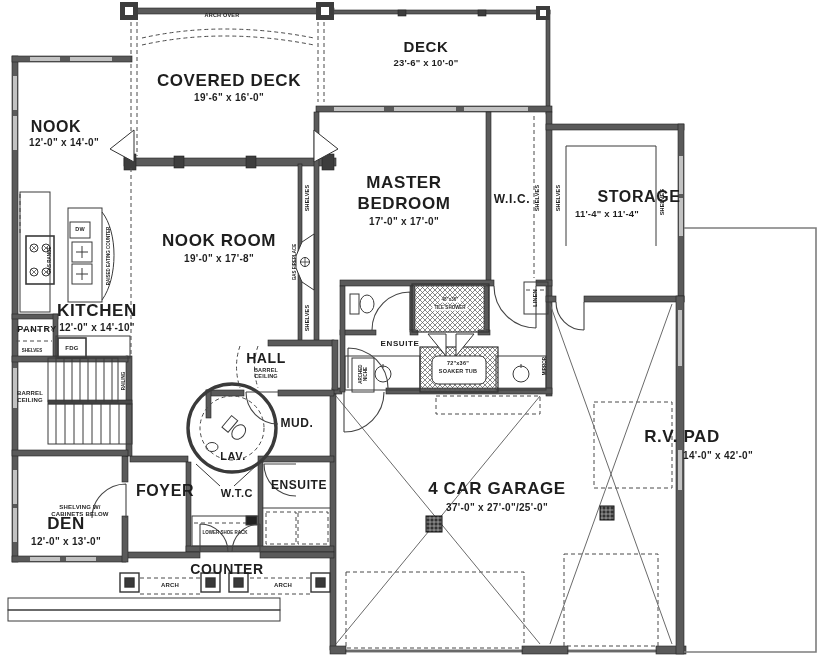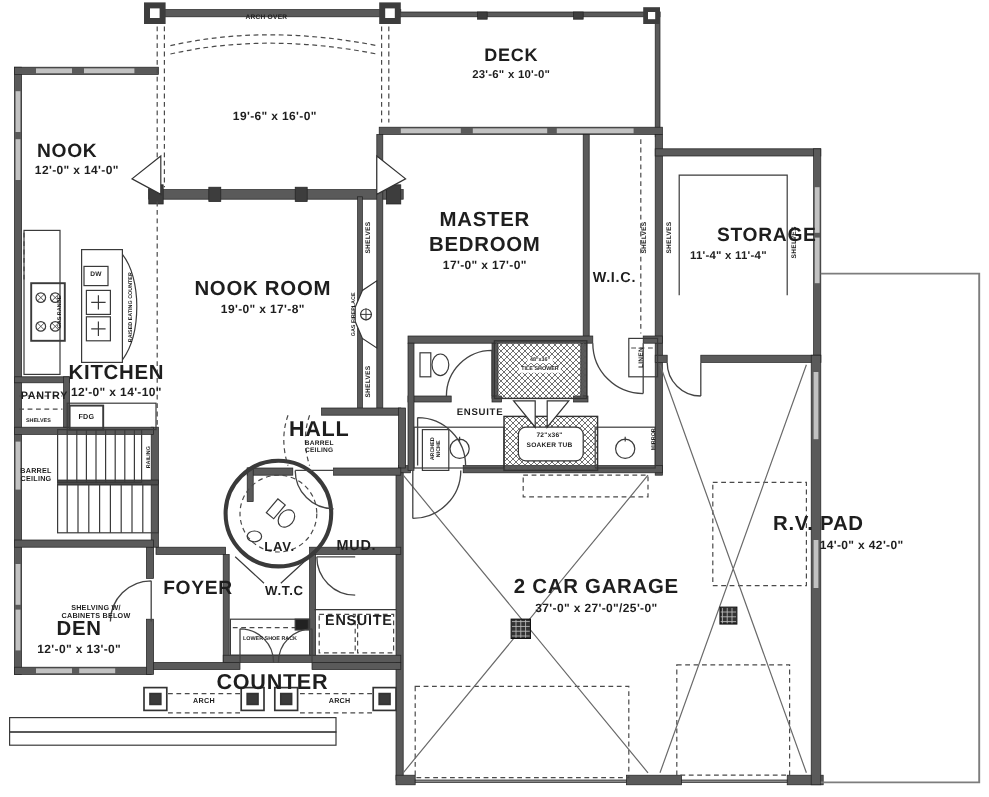--- a/index.html
+++ b/index.html
@@ -2,22 +2,22 @@
 <html><head>
 <meta charset="utf-8">
 <style>
   html,body{margin:0;padding:0;background:#fff;}
   #plan{position:relative;width:824px;height:664px;background:#ffffff;overflow:hidden;
         font-family:"Liberation Sans",sans-serif;}
   #linework{position:absolute;left:0;top:0;}
   .lbl{position:absolute;transform:translate(-50%,-50%);font-weight:bold;color:#1e1e1e;
        white-space:nowrap;letter-spacing:.6px;line-height:1.05;text-align:center;}
   .u{text-underline-offset:2px;text-decoration-thickness:1.5px;}
-  .r17{font-size:17px;} .r16{font-size:16px;} .r15{font-size:15px;} .r13{font-size:18px;}
-  .r12{font-size:12px;margin-top:32px;} .r11{font-size:11px;} .r9{font-size:9px;} .r8{font-size:8px;}
+  .r17{font-size:17px;} .r16{font-size:16px;} .r15{font-size:15px;} .r13{font-size:14px;}
+  .r12{font-size:12px;} .r11{font-size:11px;} .r9{font-size:9px;} .r8{font-size:8px;}
   .d10{font-size:10px;letter-spacing:.3px;} .d9{font-size:9.5px;letter-spacing:.2px;} .s6{font-size:6px;letter-spacing:.2px;}
   .s5{font-size:5.5px;letter-spacing:.2px;} .s4{font-size:4.5px;letter-spacing:0;}
   .v{transform:translate(-50%,-50%) rotate(-90deg);}
   .chip{background:#fff;padding:0 2px;}
   .ml{line-height:1.15;}
 </style>
 </head>
 <body>
 
 <div id="plan">
@@ -258,20 +258,21 @@
     <path d="M278,392 H246 M246,392 A32,32 0 0 0 278,424"></path>
     <path d="M344,392 V432 M344,432 A40,40 0 0 0 384,392"></path>
     <path d="M126,518 V484 M126,484 A34,34 0 0 0 92,518"></path>
     <path d="M200,552 V524 M200,524 A28,28 0 0 1 228,552"></path>
     <path d="M260,552 V524 M260,524 A28,28 0 0 0 232,552"></path>
     <path d="M296,464 H264 M264,464 A32,32 0 0 0 296,496"></path>
     <path d="M584,302 V330 M584,330 A28,28 0 0 1 556,302"></path>
   </g>
 </svg>
 
+<div class="lbl r17 u" style="left:229px;top:81px">COVERED DECK</div>
 <div class="lbl d10" style="left:229px;top:98px">19'-6" x 16'-0"</div>
 <div class="lbl r15 u" style="left:426px;top:47px">DECK</div>
 <div class="lbl d9" style="left:426px;top:63px">23'-6" x 10'-0"</div>
 <div class="lbl r16 u" style="left:56px;top:127px">NOOK</div>
 <div class="lbl d10" style="left:64px;top:143px">12'-0" x 14'-0"</div>
 <div class="lbl r17 u" style="left:219px;top:241px">NOOK ROOM</div>
 <div class="lbl d10" style="left:219px;top:259px">19'-0" x 17'-8"</div>
 <div class="lbl r17 u" style="left:404px;top:183px">MASTER</div>
 <div class="lbl r17 u" style="left:404px;top:204px">BEDROOM</div>
 <div class="lbl d10" style="left:404px;top:222px">17'-0" x 17'-0"</div>
@@ -283,21 +284,21 @@
 <div class="lbl r9 u" style="left:37px;top:330px">PANTRY</div>
 <div class="lbl r17 u" style="left:66px;top:524px">DEN</div>
 <div class="lbl d10" style="left:66px;top:542px">12'-0" x 13'-0"</div>
 <div class="lbl r16 u" style="left:165px;top:491px">FOYER</div>
 <div class="lbl r11 u" style="left:237px;top:494px">W.T.C</div>
 <div class="lbl r13 u" style="left:266px;top:358px">HALL</div>
 <div class="lbl r11 u" style="left:233px;top:457px">LAV.</div>
 <div class="lbl r12 u" style="left:297px;top:423px">MUD.</div>
 <div class="lbl r12 u" style="left:299px;top:485px">ENSUITE</div>
 <div class="lbl r13 u" style="left:227px;top:569px">COUNTER</div>
-<div class="lbl r17 u" style="left:497px;top:489px">2 CAR GARAGE</div>
+<div class="lbl r17 u" style="left:497px;top:489px">4 CAR GARAGE</div>
 <div class="lbl d10" style="left:497px;top:508px">37'-0" x 27'-0"/25'-0"</div>
 <div class="lbl r17 u" style="left:682px;top:437px">R.V. PAD</div>
 <div class="lbl d10" style="left:718px;top:456px">14'-0" x 42'-0"</div>
 <div class="lbl r8 u" style="left:400px;top:344px">ENSUITE</div>
 
 <div class="lbl s5" style="left:222px;top:16px">ARCH OVER</div>
 <div class="lbl s6" style="left:170px;top:585px">ARCH</div>
 <div class="lbl s6" style="left:283px;top:585px">ARCH</div>
 <div class="lbl s4" style="left:32px;top:351px">SHELVES</div>
 <div class="lbl s6" style="left:72px;top:348px">FDG</div>

